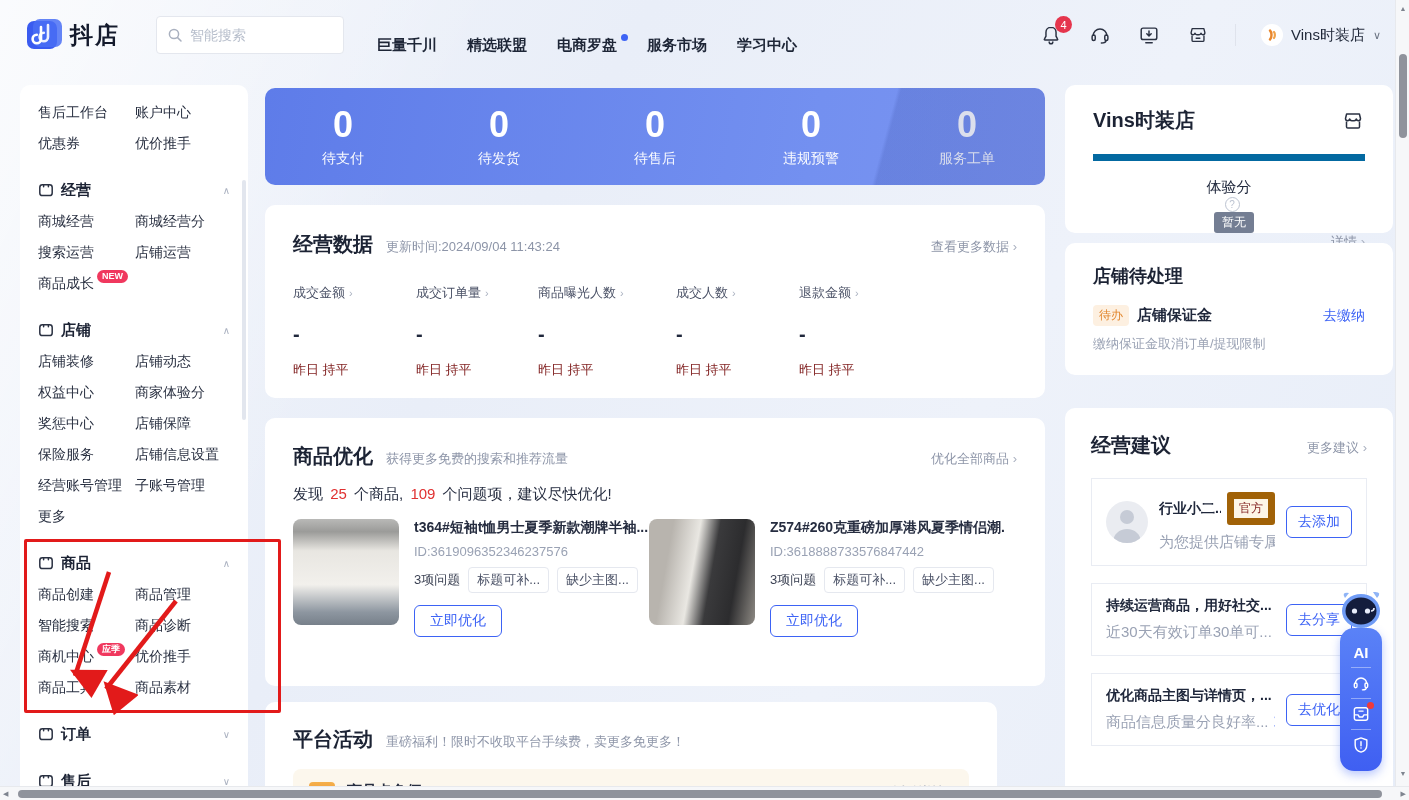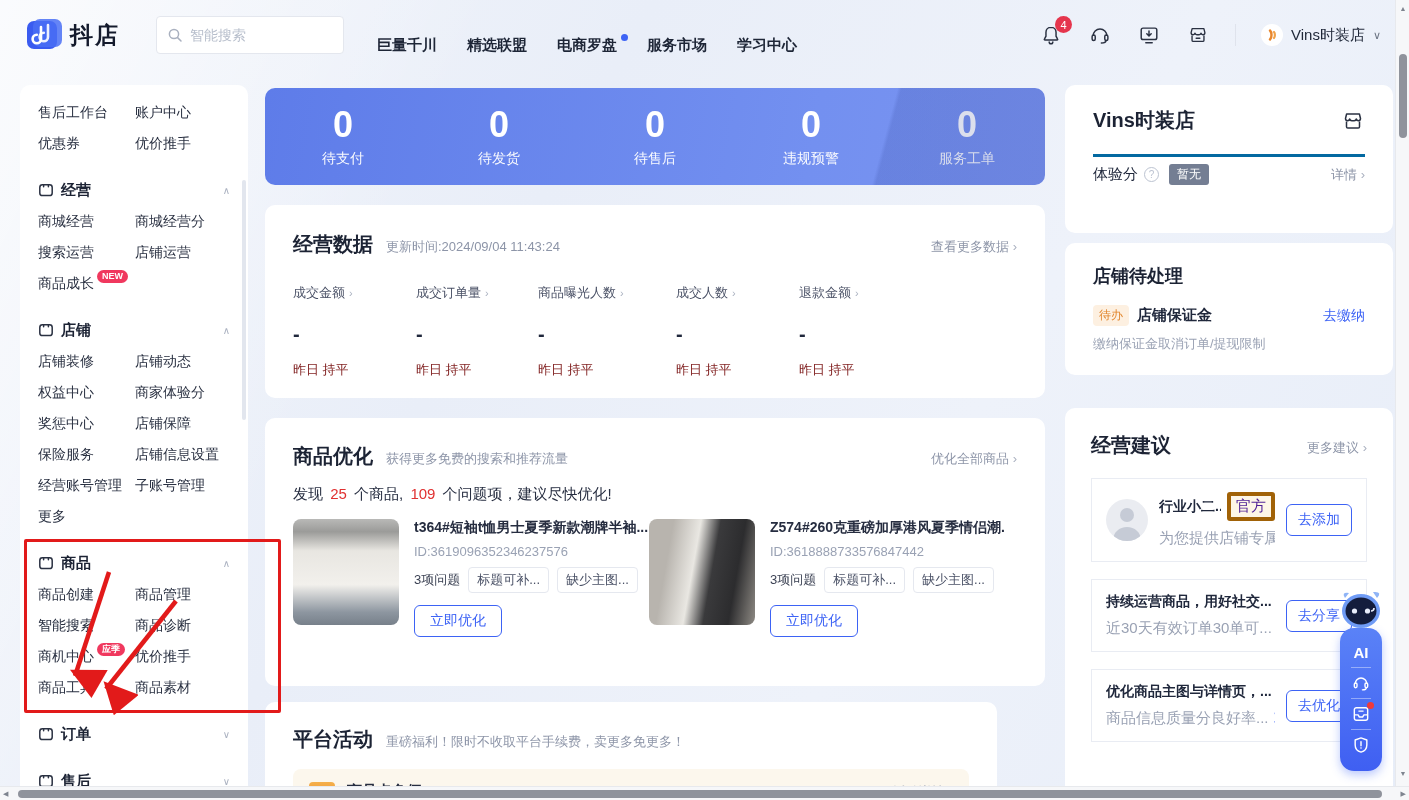--- a/index.html
+++ b/index.html
@@ -92,42 +92,42 @@
   .act-banner { margin-top:16px; background:#fcf7ed; border-radius:8px; padding:13px 16px; display:flex; align-items:center; }
   .act-ic { width:26px; height:19px; border-radius:4px; background:linear-gradient(180deg,#f5b04c,#ec8f2e); flex:none; }
   .act-label { margin-left:12px; font-size:15px; font-weight:bold; color:#262d40; }
   .act-link { margin-left:auto; font-size:13px; color:#9aa2b4; cursor:pointer; }
 
   
   .storecard { left:1065px; top:85px; width:328px; height:148px; padding:22px 28px; }
   .store-row { display:flex; align-items:center; }
   .store-name { font-size:20px; font-weight:bold; color:#1c2334; }
   .store-ic { margin-left:auto; width:24px; height:24px; cursor:pointer; }
-  .exp-row { margin-top:20px; padding-top:7px; border-top:3px solid #0369a1; display:flex; align-items:center; }
+  .exp-row { margin-top:20px; padding-top:17px; border-top:7px solid #0369a1; display:flex; align-items:center;flex-direction:column; }
   .exp-label { font-size:15px; color:#20283c; }
   .q-ic { width:15px; height:15px; border-radius:50%; border:1px solid #bcc3d1; color:#bcc3d1; font-size:10px; display:inline-flex; align-items:center; justify-content:center; margin-left:6px; cursor:pointer; }
   .badge-none { margin-left:10px; background:#747e93; color:#fff; font-size:12px; border-radius:3px; padding:2px 8px; }
   .exp-link { margin-left:auto; font-size:13px; color:#8d95a8; cursor:pointer; }
 
   .todocard { left:1065px; top:243px; width:328px; height:132px; padding:21px 28px; }
   .todo-title { font-size:18px; font-weight:bold; color:#1c2334; }
   .todo-row { margin-top:17px; display:flex; align-items:center; }
   .badge-todo { background:#fdf0e1; color:#e2862d; font-size:12px; border-radius:4px; padding:2px 6px; }
   .todo-name { margin-left:8px; font-size:15px; font-weight:bold; color:#20283c; }
   .todo-act { margin-left:auto; font-size:14px; color:#3d63f5; cursor:pointer; }
   .todo-desc { margin-top:9px; font-size:13px; color:#9aa2b4; }
 
   .suggcard { left:1065px; top:408px; width:328px; height:392px; padding:24px 26px; overflow:hidden; }
   .sugg-list { margin-top:19px; display:flex; flex-direction:column; gap:17px; }
   .sugg-item { border:1px solid #e9ecf3; border-radius:0; padding:13px 14px; display:flex; align-items:center; gap:11px; min-height:72px; }
   .sugg-avatar { width:42px; height:42px; border-radius:50%; background:#eaecf1; flex:none; display:flex; align-items:flex-end; justify-content:center; overflow:hidden; }
   .sugg-mid { flex:1; min-width:0; }
   .sugg-trow { display:flex; align-items:center; gap:6px; }
   .sugg-title { font-size:14px; font-weight:bold; color:#20283c; white-space:nowrap; overflow:hidden; }
-  .badge-official { flex:none; font-size:15px; color:#4c1d95; background:#fdf6e7; border:4px solid #a16207; border-radius:3px; padding:1px 5px; }
+  .badge-official { flex:none; font-size:12px; color:#7f1d1d; background:#fdf6e7; border:7px solid #a16207; border-radius:3px; padding:1px 5px; }
   .sugg-desc { margin-top:8px; font-size:15px; color:#9aa2b4; white-space:nowrap; overflow:hidden; }
   .sugg-desc .glink { color:#3d63f5; margin-left:6px; font-weight:bold; }
   .sugg-btn { flex:none; border:1px solid #3d63f5; color:#3d63f5; background:#fff; border-radius:6px; padding:6px 11px; font-size:14px; cursor:pointer; white-space:nowrap; font-family:inherit; }
 
   
   .assist { position:absolute; left:1337px; top:588px; width:48px; z-index:40; }
   .assist-head { width:48px; height:44px; }
   .assist-bar { margin:-4px 0 0 3px; width:42px; background:linear-gradient(180deg,#5a82f7,#3f5ff2); border-radius:14px; padding:9px 0 11px; display:flex; flex-direction:column; align-items:center; box-shadow:0 4px 10px rgba(61,99,245,.35); }
   .a-item { position:relative; height:30px; display:flex; align-items:center; justify-content:center; cursor:pointer; width:100%; }
   .a-ai { color:#fff; font-size:15px; font-weight:bold; }

